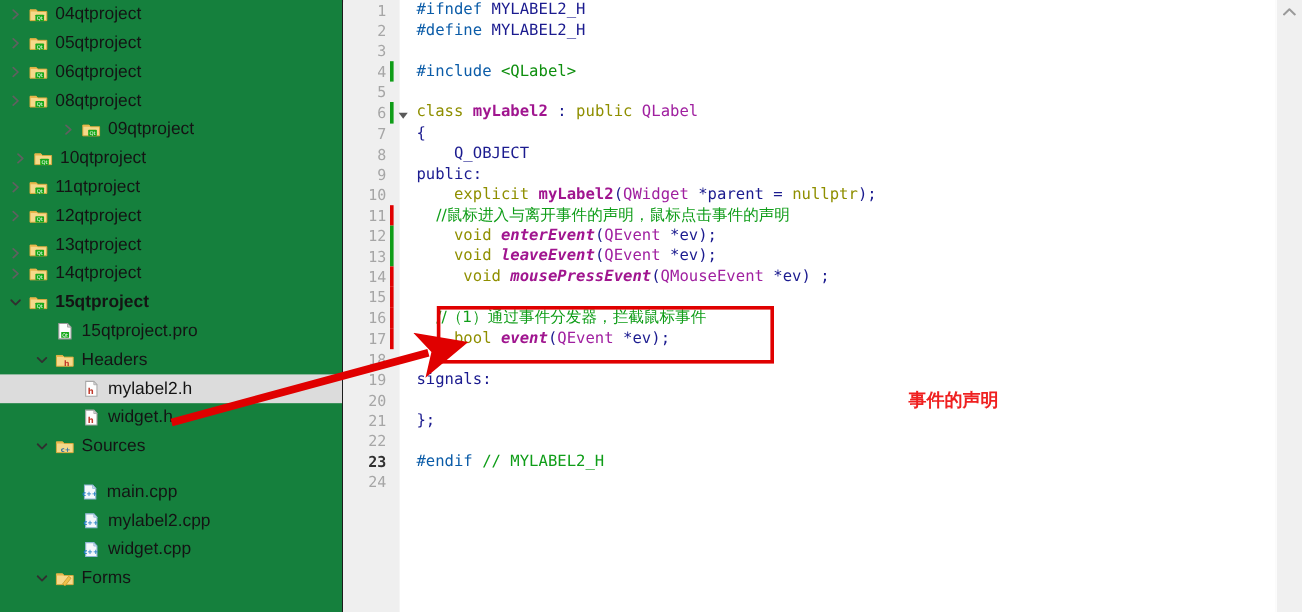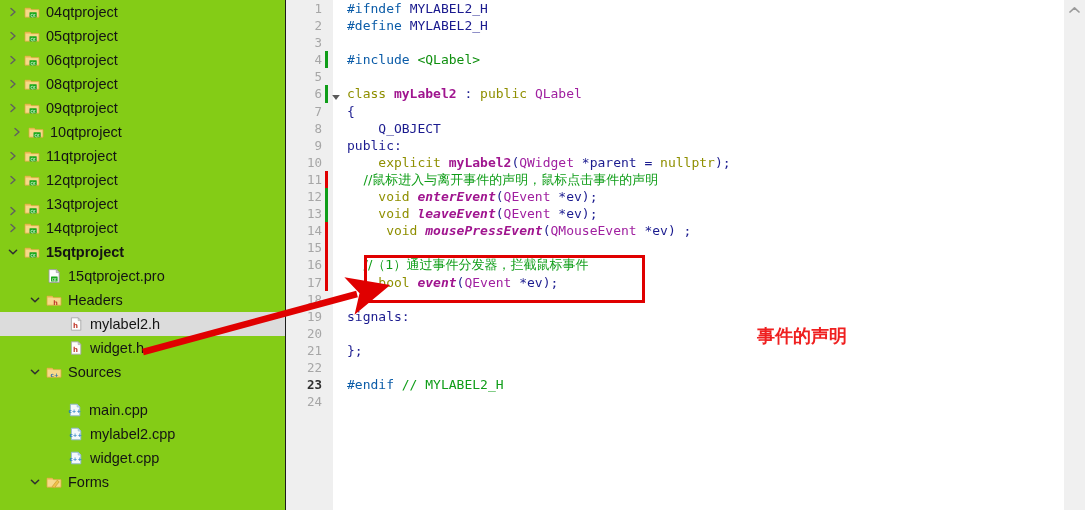--- a/index.html
+++ b/index.html
@@ -14,21 +14,21 @@
     width: 1085px; height: 510px;
     overflow: hidden;
     background: #ffffff;
   }
 
   
   #tree {
     position: absolute;
     left: 0; top: 0;
     width: 285px; height: 510px;
-    background: #84cc16;
+    background: #15803d;
     border-right: 1px solid #1c1c1c;
     overflow: hidden;
   }
   .trow {
     position: relative;
     height: 24px;
     display: flex;
     align-items: center;
     white-space: nowrap;
     font-size: 14.5px;
@@ -129,21 +129,21 @@
     width: 281px; height: 48px;
     border: 3px solid #e00000;
     box-sizing: border-box;
     pointer-events: none;
   }
   #arrow { position: absolute; left: 0; top: 0; width: 1085px; height: 510px; pointer-events: none; }
   #redlabel {
     position: absolute;
     left: 757px; top: 324px;
     font-family: "DejaVu Sans", sans-serif;
-    font-size: 18px;
+    font-size: 15px;
     font-weight: bold;
     color: #ef2020;
     white-space: nowrap;
   }
 
   
   #vscroll {
     position: absolute;
     right: 0; top: 0;
     width: 21px; height: 510px;
@@ -225,21 +225,21 @@
         <span class="ticon">
           <svg width="16" height="16" viewBox="0 0 16 16">
             <path d="M1 4.2 L1 13.2 L15 13.2 L15 5.6 L7.4 5.6 L6.2 4.2 Z" fill="#f6d98a" stroke="#d9a93c" stroke-width="0.8"></path>
             <path d="M1 4.2 L6.2 4.2 L7.4 5.6 L1 5.6 Z" fill="#e8b64c"></path>
             <rect x="5.5" y="8.2" width="7.2" height="5.2" rx="0.6" fill="#18a81b"></rect>
             <text x="9.1" y="12.5" font-size="4.3" fill="#ffffff" text-anchor="middle" font-family="DejaVu Sans">Qt</text>
           </svg>
         </span>
         <span class="lbl">08qtproject</span>
       </div>
-      <div class="trow" style="padding-left: 4px;">
+      <div class="trow" style="padding-left: 4px; margin-left: 44px;">
         <span class="twisty">
           <svg width="10" height="10" viewBox="0 0 10 10">
             <path d="M3 1.4 L7 5 L3 8.6" fill="none" stroke="#606060" stroke-width="1.4" stroke-linecap="round" stroke-linejoin="round"></path>
           </svg>
         </span>
         <span class="ticon">
           <svg width="16" height="16" viewBox="0 0 16 16">
             <path d="M1 4.2 L1 13.2 L15 13.2 L15 5.6 L7.4 5.6 L6.2 4.2 Z" fill="#f6d98a" stroke="#d9a93c" stroke-width="0.8"></path>
             <path d="M1 4.2 L6.2 4.2 L7.4 5.6 L1 5.6 Z" fill="#e8b64c"></path>
             <rect x="5.5" y="8.2" width="7.2" height="5.2" rx="0.6" fill="#18a81b"></rect>

